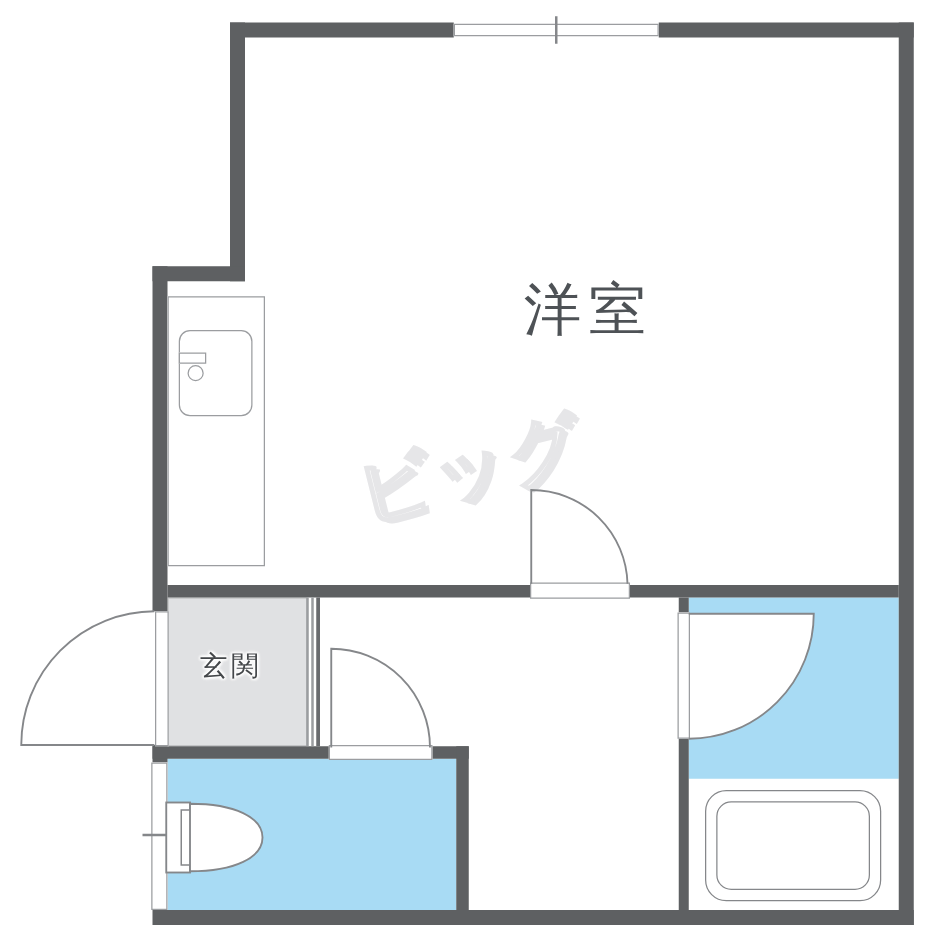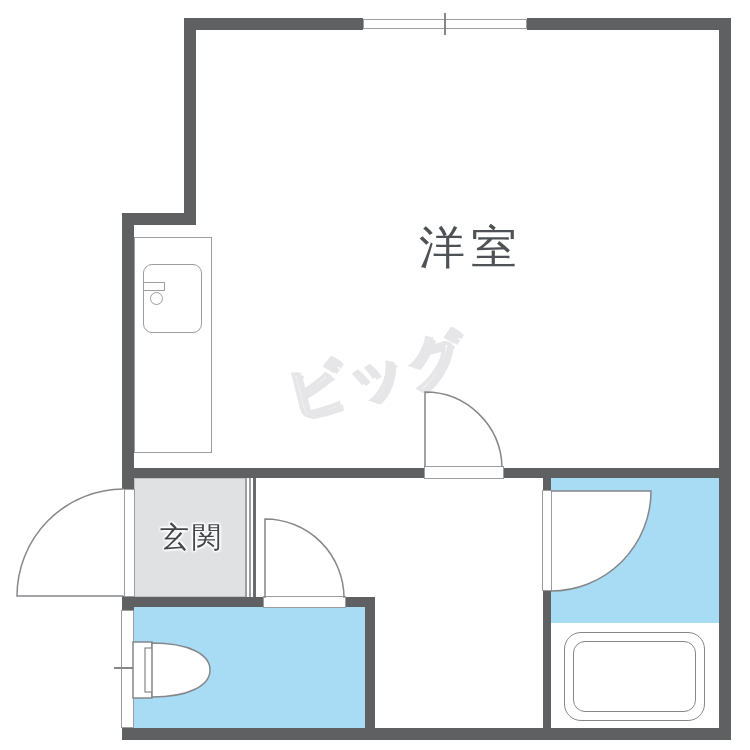--- a/index.html
+++ b/index.html
@@ -19,21 +19,21 @@
   .fixture{z-index:6;background:#fff;border:1px solid var(--thin-line);}
   .fixture.noline{background:transparent;}
   .svg-strokes{z-index:6;}
   .label{z-index:7;position:absolute;white-space:nowrap;}
   .tick{z-index:6;background:var(--outline);}
 
   .room-label{
     font-size:46px;letter-spacing:6px;color:var(--room-label-text);font-family:Liberation Serif, serif;
   }
   .entrance-label{
-    font-size:29px;letter-spacing:3px;color:var(--entrance-label-text);
+    font-size:22px;letter-spacing:3px;color:var(--entrance-label-text);
     text-shadow:0 0 3px #fff,0 0 3px #fff,0 0 4px #fff,1px 1px 2px #fff,-1px -1px 2px #fff,1px -1px 2px #fff,-1px 1px 2px #fff;
   }
   .watermark{
     position:absolute;left:282px;top:330px;width:190px;height:90px;
     display:flex;align-items:center;justify-content:center;
     transform:rotate(-14deg);
     font-size:58px;font-weight:bold;letter-spacing:2px;
     color:#ffffff;
     -webkit-text-stroke:2px var(--watermark-outline);
     text-shadow:3px 3px 0 var(--watermark-outline);

